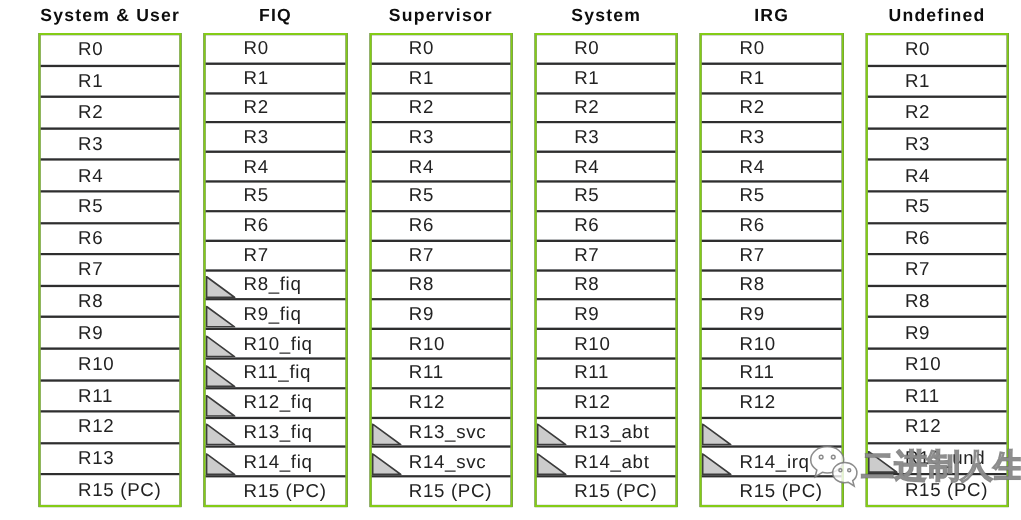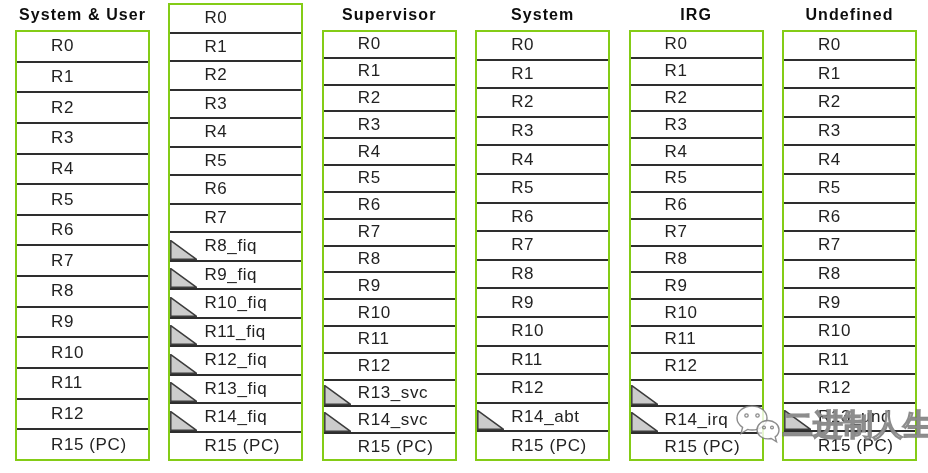--- a/index.html
+++ b/index.html
@@ -7,21 +7,21 @@
     width: 928px; height: 473px;
     background: #ffffff;
     font-family: "Liberation Sans", "DejaVu Sans", sans-serif;
     position: relative;
     overflow: hidden;
   }
   #columns {
     position: absolute; left: 15px; right: 11px; top: 3px; bottom: 12px;
     display: flex; justify-content: space-between;
   }
-  .column { width: 135px; display: flex; flex-direction: column; }
+  .column { width: 135px; display: flex; flex-direction: column; margin-left: 20px; }
   .col-header {
     height: 27px; line-height: 23px;
     text-align: center; font-weight: bold; font-size: 16px;
     letter-spacing: 1.1px; color: #0d0d0d; white-space: nowrap;
   }
   .regbox {
     flex: 1; border: 2px solid #84cc16; background: #0f172a;
     display: flex; flex-direction: column;
   }
   .reg-row { flex: 1; position: relative; display: flex; align-items: center; background: #ffffff; }
@@ -85,26 +85,30 @@
         <div class="reg-row">
           <span class="reg-label">R10</span>
         </div>
         <div class="reg-row">
           <span class="reg-label">R11</span>
         </div>
         <div class="reg-row">
           <span class="reg-label">R12</span>
         </div>
         <div class="reg-row">
-          <span class="reg-label">R15 (PC)</span>
-        </div>
-      </div>
-  </div>
-
-  <div class="column">
+          <span class="reg-label">R13</span>
+        </div>
+        <div class="reg-row">
+          <span class="reg-label">R15 (PC)</span>
+        </div>
+      </div>
+  </div>
+
+  <div class="column">
+    <div class="col-header">FIQ</div>
     <div class="regbox">
         <div class="reg-row">
           <span class="reg-label">R0</span>
         </div>
         <div class="reg-row">
           <span class="reg-label">R1</span>
         </div>
         <div class="reg-row">
           <span class="reg-label">R2</span>
         </div>
@@ -265,20 +269,26 @@
           <span class="reg-label">R9</span>
         </div>
         <div class="reg-row">
           <span class="reg-label">R10</span>
         </div>
         <div class="reg-row">
           <span class="reg-label">R11</span>
         </div>
         <div class="reg-row">
           <span class="reg-label">R12</span>
+        </div>
+        <div class="reg-row">
+          <svg class="banked-marker" viewBox="0 0 27 20" preserveAspectRatio="none">
+            <path d="M0.8,0.6 L26.2,19.2 L0.8,19.2 Z" fill="#cccccc" stroke="#3c3c3c" stroke-width="1.5"></path>
+          </svg>
+          <span class="reg-label">R13_abt</span>
         </div>
         <div class="reg-row">
           <svg class="banked-marker" viewBox="0 0 27 20" preserveAspectRatio="none">
             <path d="M0.8,0.6 L26.2,19.2 L0.8,19.2 Z" fill="#cccccc" stroke="#3c3c3c" stroke-width="1.5"></path>
           </svg>
           <span class="reg-label">R14_abt</span>
         </div>
         <div class="reg-row">
           <span class="reg-label">R15 (PC)</span>
         </div>

